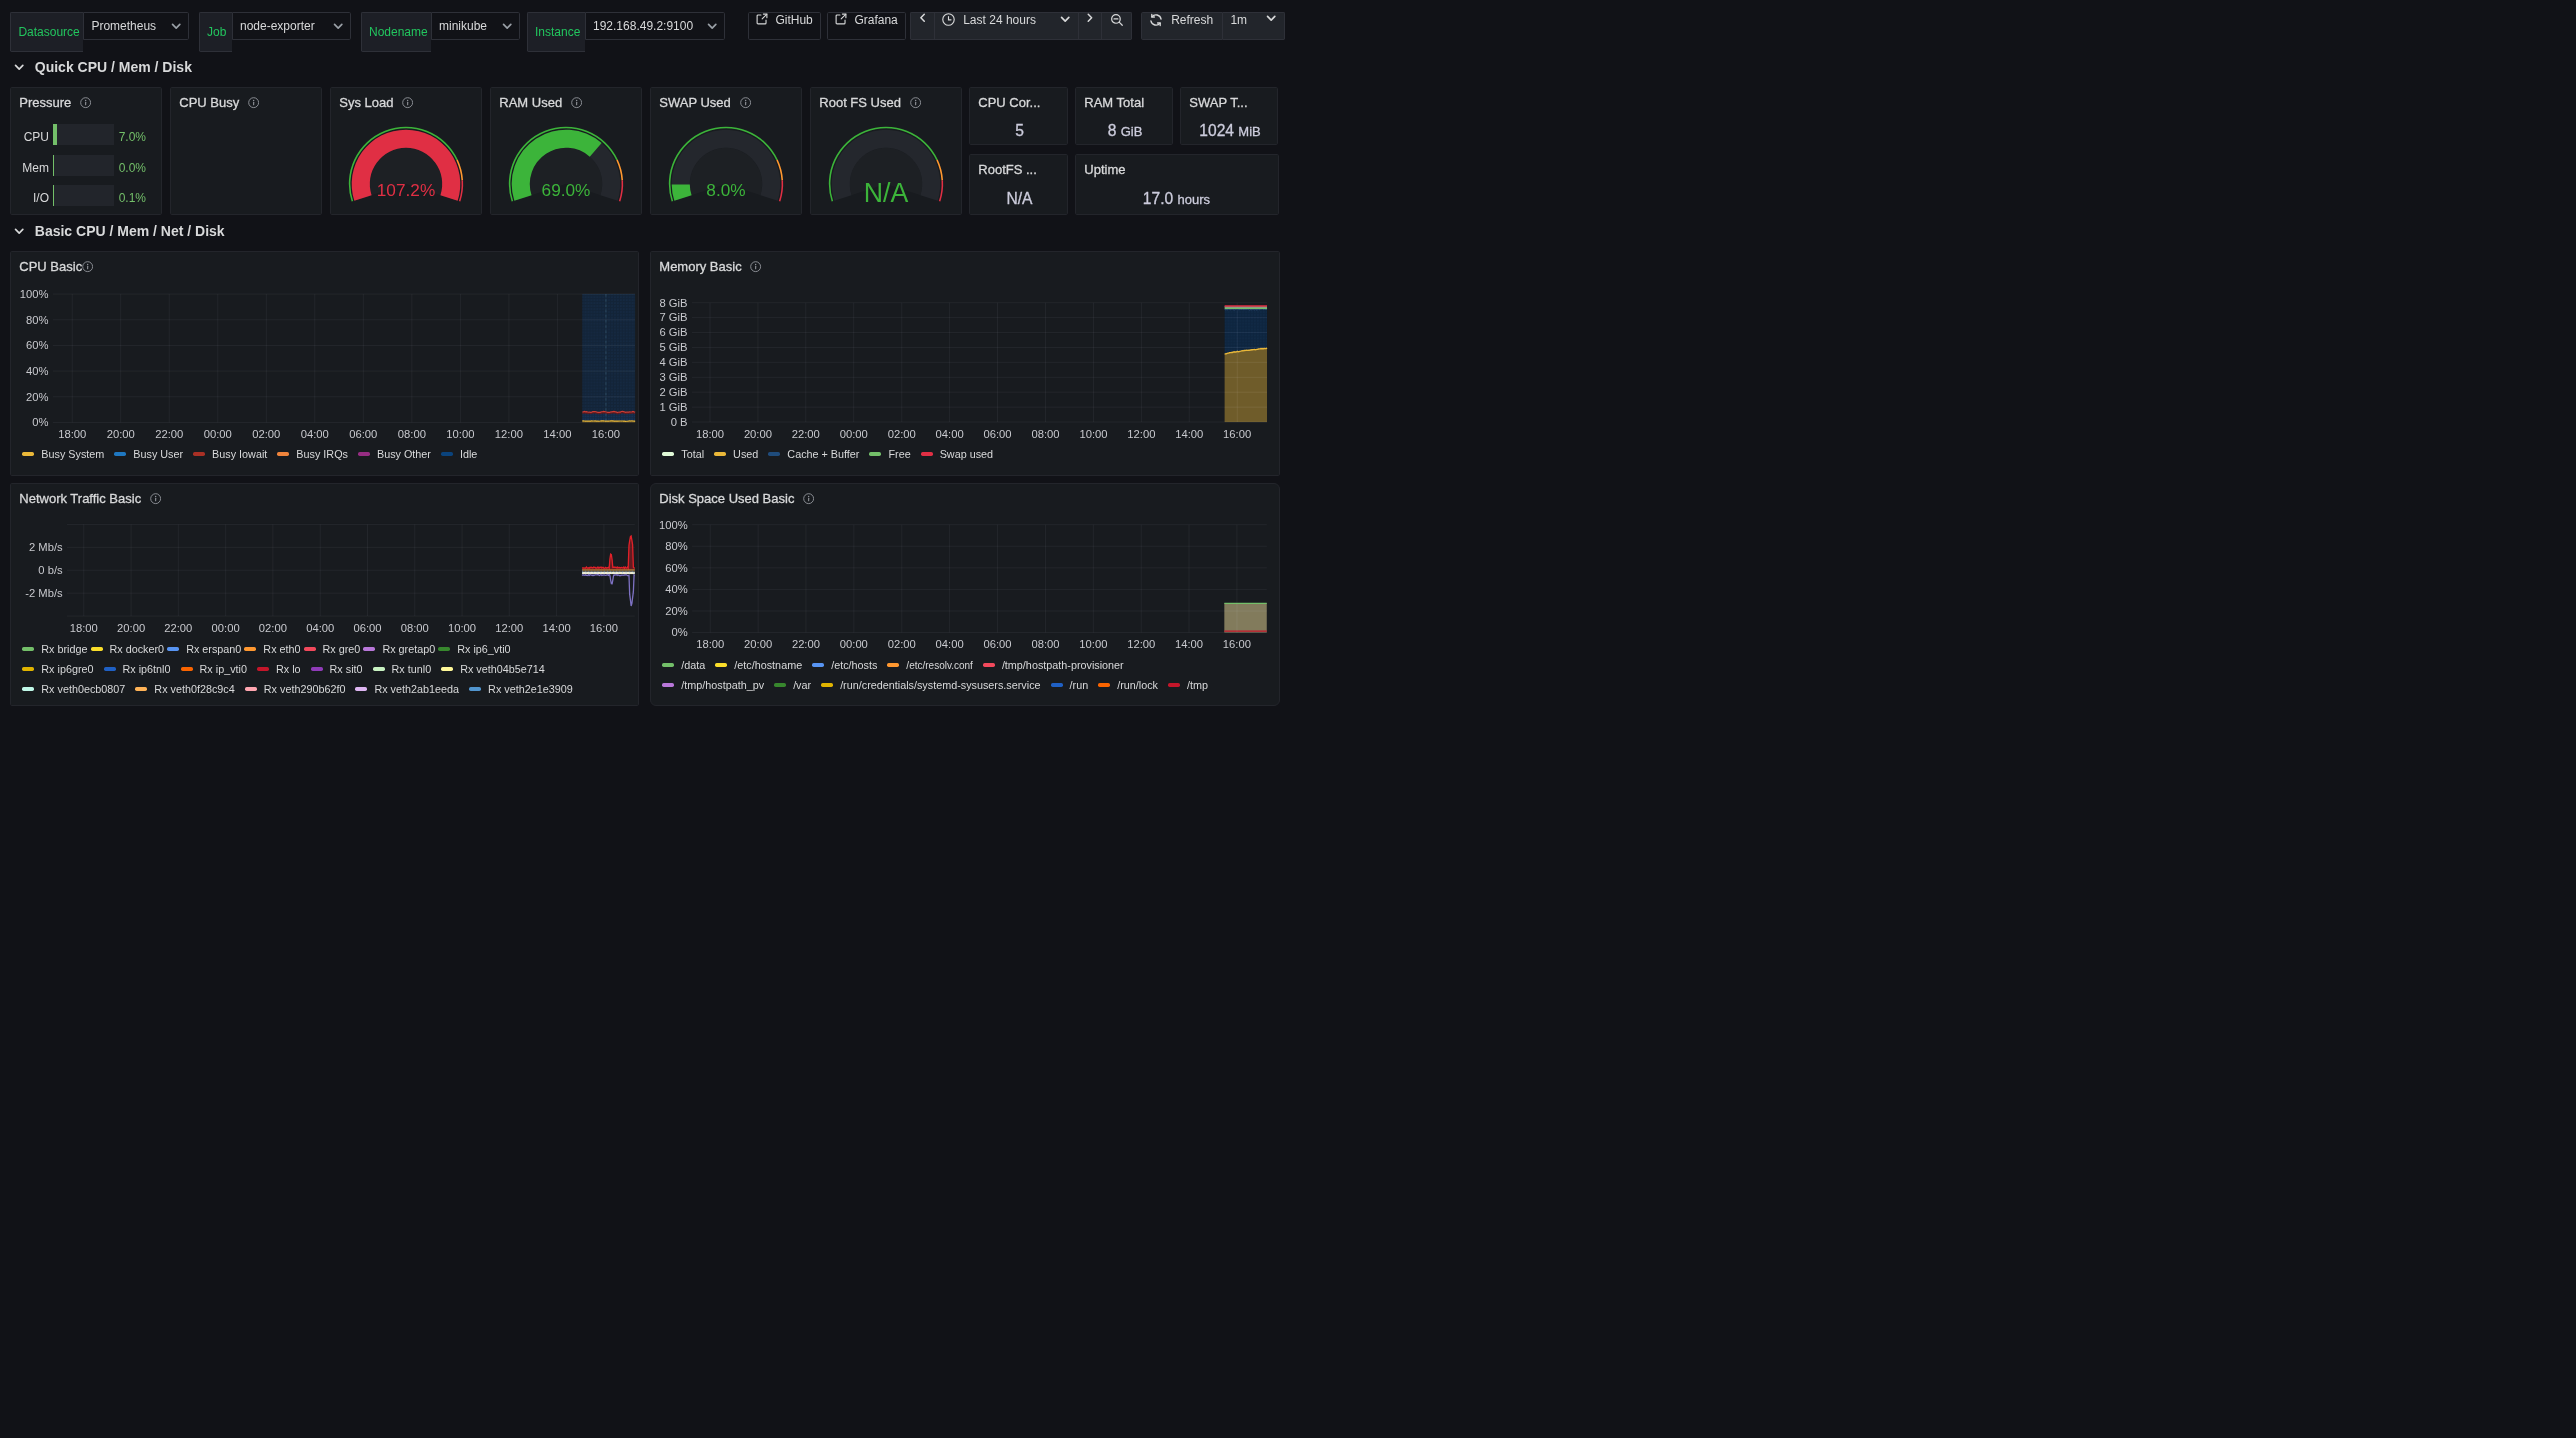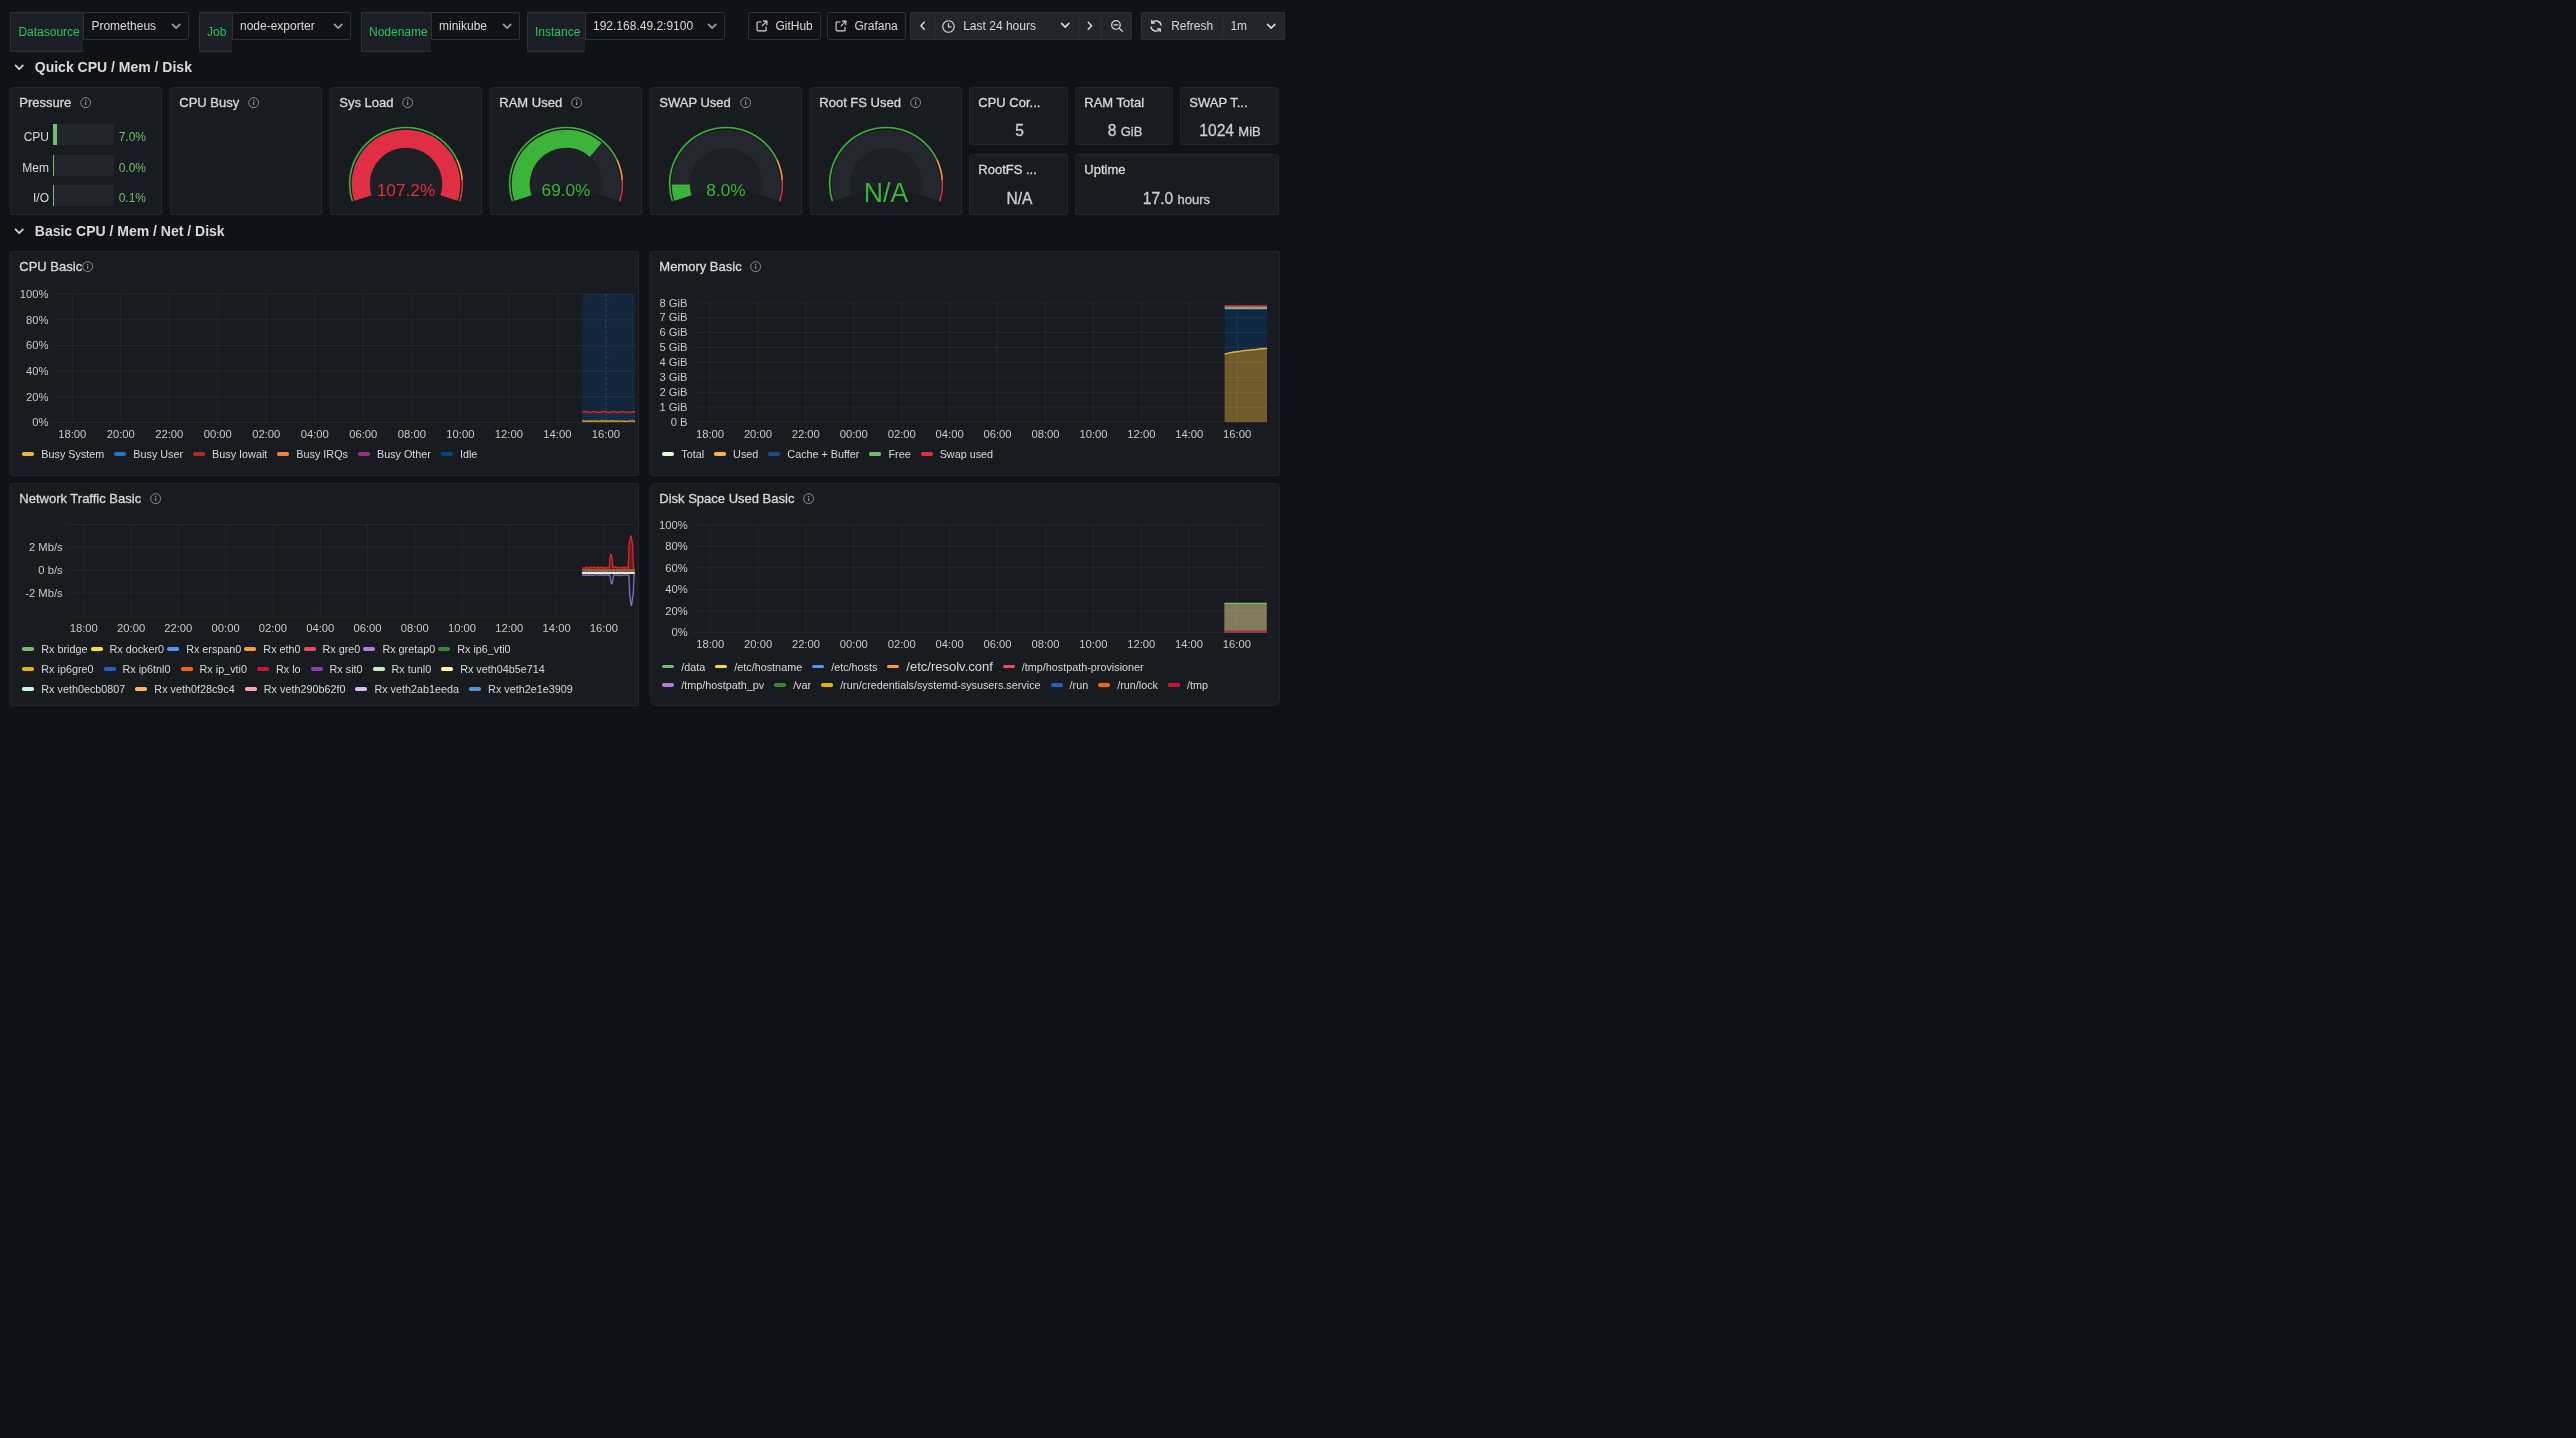--- a/index.html
+++ b/index.html
@@ -1,18 +1,18 @@
 <!DOCTYPE html>
 <html style="font-size:14px"><head><meta charset="utf-8"><style>
 *{margin:0;padding:0;box-sizing:border-box}
 body{width:1288px;height:719px;background:#111217;font-family:"Liberation Sans",sans-serif;overflow:hidden;position:relative}
 .vlab{display:flex;align-items:center;height:40px;background:#1d1f26;border:0.9px solid #2e3038;border-right:none;border-radius:1.7px 0 0 1.7px;padding:0 7px;font-size:12px;color:#22c55e;font-weight:500}
 .vval{display:flex;align-items:center;gap:7px;height:28px;background:#111217;border:0.9px solid #2e3038;border-radius:0 1.7px 1.7px 0;padding:0 7px;font-size:12px;color:#d8d9da;font-weight:500}
 .grp{position:absolute;top:12px;display:flex}
-.btn{display:flex;align-items:center;gap:7px;height:28px;border:0.9px solid #2e3038;border-radius:1.7px;padding:0 7.4px;font-size:12px;color:#d8d9da;font-weight:500;background:#22252b}
+.btn{display:flex;align-items:flex-start;gap:7px;height:28px;border:0.9px solid #2e3038;border-radius:1.7px;padding:0 7.4px;font-size:12px;color:#d8d9da;font-weight:500;background:#22252b}
 .sechdr{position:absolute;display:flex;align-items:center;gap:10.4px;color:#d8d9da;font-weight:600;font-size:14px}
 </style></head><body>
 <div class="grp" style="left:10.4px">
     <div class="vlab" style="width:73px;justify-content:flex-start">Datasource</div>
     <div class="vval" style="width:106px;justify-content:space-between">
       <span>Prometheus</span>
       <svg width="10.4" height="10.4" viewBox="0 0 10 10">
         <path d="M1.5 3.2 L5 6.8 L8.5 3.2" fill="none" stroke="#9aa0a7" stroke-width="1.6" stroke-linecap="round" stroke-linejoin="round"></path>
       </svg>
     </div>
@@ -559,21 +559,21 @@
         <line x1="662.95" y1="138.0" x2="712.05" y2="138.0" stroke="#73bf69" stroke-width="1.5"></line>
         <line x1="662.95" y1="170.3" x2="712.05" y2="170.3" stroke="#c4162a" stroke-width="1.5"></line>
         <line x1="662.95" y1="171.8" x2="712.05" y2="171.8" stroke="rgba(204,204,220,0.09)" stroke-width="1"></line>
         <line x1="662.95" y1="146.9" x2="712.05" y2="146.9" stroke="rgba(204,204,220,0.09)" stroke-width="1"></line>
         <line x1="677.6500000000001" y1="138.0" x2="677.6500000000001" y2="171.8" stroke="rgba(204,204,220,0.09)" stroke-width="1"></line>
       </svg></div>
     <div style="position:absolute;left:11.3px;top:175px;display:flex;gap:10px;white-space:nowrap">
       <span style="display:flex;align-items:center;gap:7px;font-size:10.8px;color:#d8d9da"><span style="width:12px;height:3.5px;border-radius:1.7px;background:#73bf69"></span>/data</span>
       <span style="display:flex;align-items:center;gap:7px;font-size:10.8px;color:#d8d9da"><span style="width:12px;height:3.5px;border-radius:1.7px;background:#fade2a"></span>/etc/hostname</span>
       <span style="display:flex;align-items:center;gap:7px;font-size:10.8px;color:#d8d9da"><span style="width:12px;height:3.5px;border-radius:1.7px;background:#5794f2"></span>/etc/hosts</span>
-      <span style="display:flex;align-items:center;gap:7px;font-size:13px;color:#d8d9da"><span style="width:12px;height:3.5px;border-radius:1.7px;background:#ff9830"></span>/etc/resolv.conf</span>
+      <span style="display:flex;align-items:center;gap:7px;font-size:10px;color:#d8d9da"><span style="width:12px;height:3.5px;border-radius:1.7px;background:#ff9830"></span>/etc/resolv.conf</span>
       <span style="display:flex;align-items:center;gap:7px;font-size:10.8px;color:#d8d9da"><span style="width:12px;height:3.5px;border-radius:1.7px;background:#f2495c"></span>/tmp/hostpath-provisioner</span>
     </div>
     <div style="position:absolute;left:11.3px;top:195px;display:flex;gap:10px;white-space:nowrap">
       <span style="display:flex;align-items:center;gap:7px;font-size:10.8px;color:#d8d9da"><span style="width:12px;height:3.5px;border-radius:1.7px;background:#b877d9"></span>/tmp/hostpath_pv</span>
       <span style="display:flex;align-items:center;gap:7px;font-size:10.8px;color:#d8d9da"><span style="width:12px;height:3.5px;border-radius:1.7px;background:#37872d"></span>/var</span>
       <span style="display:flex;align-items:center;gap:7px;font-size:10.8px;color:#d8d9da"><span style="width:12px;height:3.5px;border-radius:1.7px;background:#e0b400"></span>/run/credentials/systemd-sysusers.service</span>
       <span style="display:flex;align-items:center;gap:7px;font-size:10.8px;color:#d8d9da"><span style="width:12px;height:3.5px;border-radius:1.7px;background:#1f60c4"></span>/run</span>
       <span style="display:flex;align-items:center;gap:7px;font-size:10.8px;color:#d8d9da"><span style="width:12px;height:3.5px;border-radius:1.7px;background:#fa6400"></span>/run/lock</span>
       <span style="display:flex;align-items:center;gap:7px;font-size:10.8px;color:#d8d9da"><span style="width:12px;height:3.5px;border-radius:1.7px;background:#c4162a"></span>/tmp</span>
     </div>

